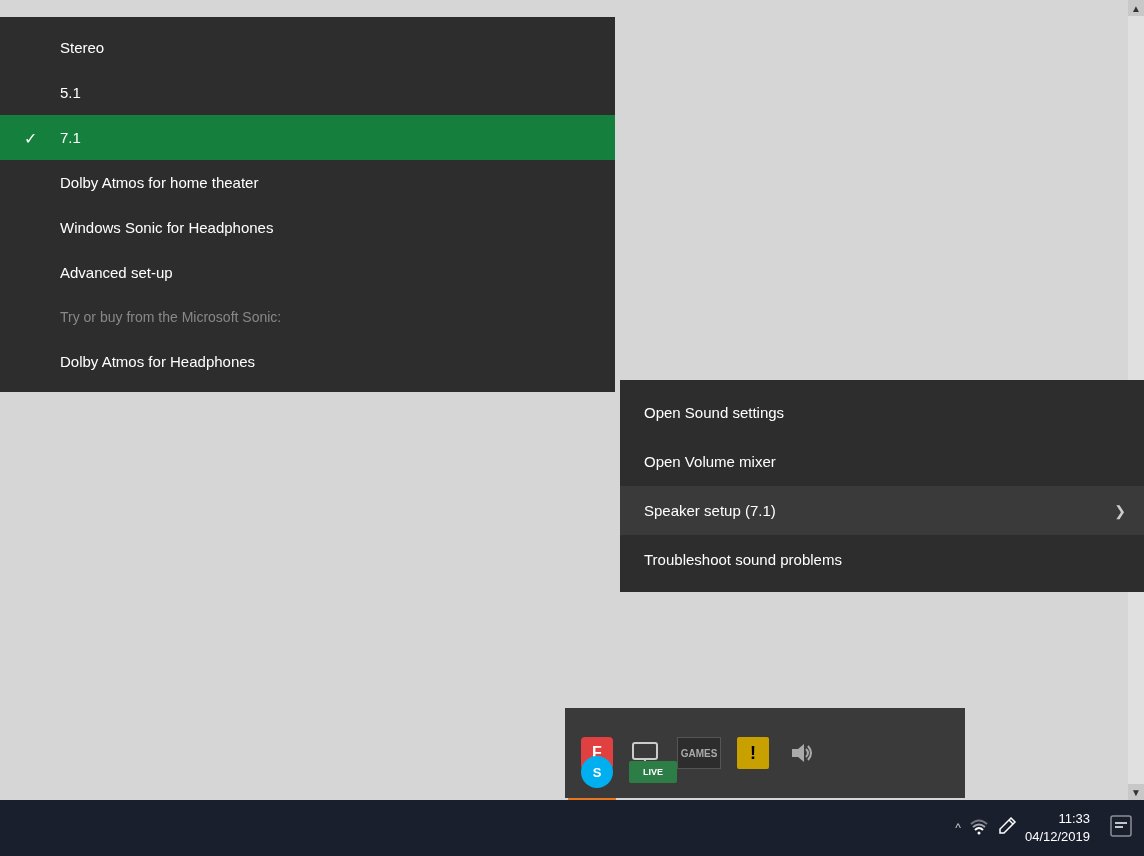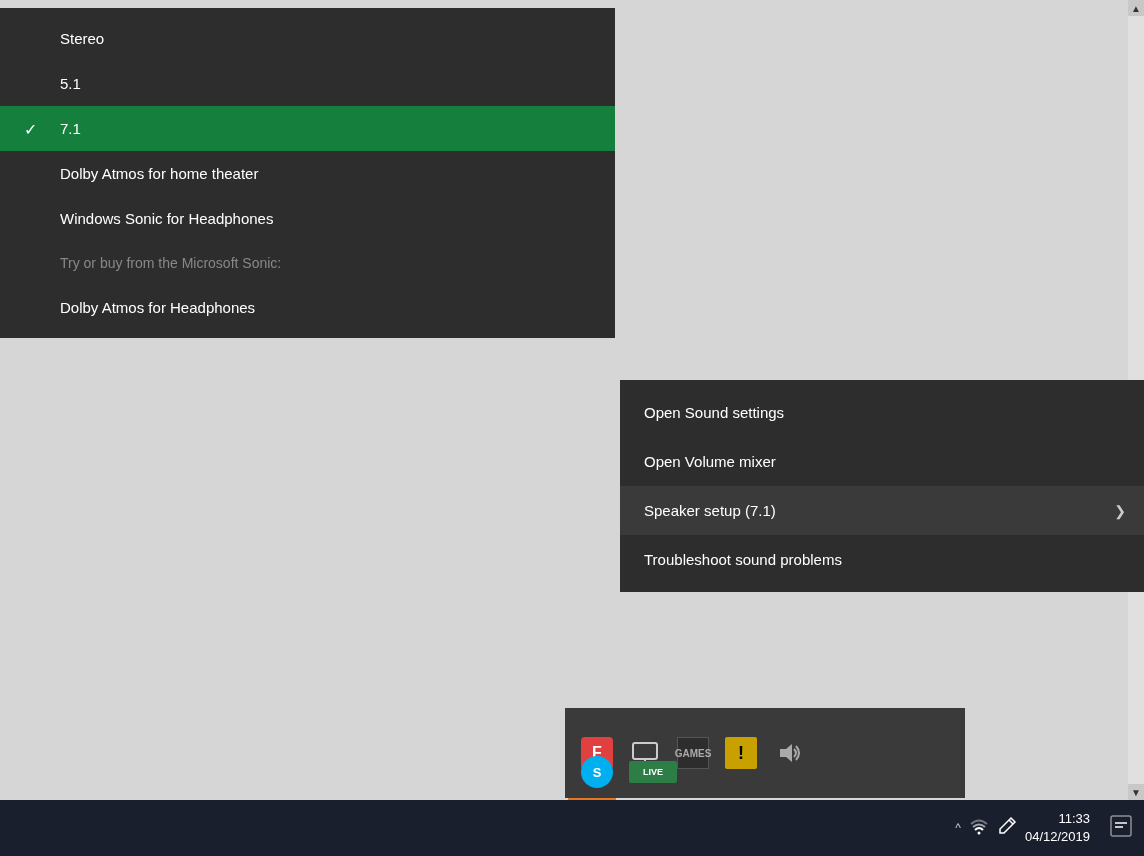--- a/index.html
+++ b/index.html
@@ -83,21 +83,21 @@
       align-items: center;
       justify-content: center;
       font-size: 10px;
       color: #333;
       margin-top: auto;
     }
 
     
     .left-menu {
       position: absolute;
-      top: 8px;
+      top: 17px;
       left: 0;
       width: 615px;
       background: #2d2d2d;
       z-index: 100;
       padding: 8px 0;
     }
 
     .left-menu-item {
       padding: 14px 24px 14px 60px;
       color: #ffffff;
@@ -190,20 +190,21 @@
     <div class="scrollbar-down">▼</div>
   </div>
 
   <div class="left-menu">
 
     <div class="left-menu-item">Stereo</div>
     <div class="left-menu-item">5.1</div>
     <div class="left-menu-item checked">7.1</div>
     <div class="left-menu-item">Dolby Atmos for home theater</div>
     <div class="left-menu-item">Windows Sonic for Headphones</div>
+    <div class="left-menu-item">Advanced set-up</div>
     <div class="left-menu-section-label">Try or buy from the Microsoft Sonic:</div>
     <div class="left-menu-item">Dolby Atmos for Headphones</div>
 
   </div>
 
   <div class="right-menu">
 
     <div class="right-menu-item">
       <span>Open Sound settings</span>
     </div>
@@ -229,21 +230,21 @@
       <div style="width:32px;height:32px;background:#e04040;border-radius:4px;display:flex;align-items:center;justify-content:center;color:white;font-weight:bold;font-size:16px;">F</div>
 
       <div style="width:32px;height:32px;display:flex;align-items:center;justify-content:center;">
         <svg width="28" height="28" viewBox="0 0 28 28">
           <rect x="2" y="4" width="24" height="16" rx="2" fill="none" stroke="#ccc" stroke-width="2"></rect>
           <line x1="14" y1="20" x2="14" y2="25" stroke="#ccc" stroke-width="2"></line>
           <line x1="8" y1="25" x2="20" y2="25" stroke="#ccc" stroke-width="2"></line>
         </svg>
       </div>
 
-      <div style="width:32px;height:32px;background:#2d2d2d;border:1px solid #555;display:flex;align-items:center;justify-content:center;">
+      <div style="width:44px;height:32px;background:#2d2d2d;border:1px solid #555;display:flex;align-items:center;justify-content:center;">
         <span style="color:#aaa;font-size:10px;font-weight:bold;">GAMES</span>
       </div>
 
       <div style="width:32px;height:32px;background:#c8a000;display:flex;align-items:center;justify-content:center;border-radius:2px;">
         <span style="color:#000;font-size:18px;font-weight:bold;">!</span>
       </div>
 
       <div style="width:32px;height:32px;display:flex;align-items:center;justify-content:center;">
         <svg width="26" height="26" viewBox="0 0 26 26">
           <polygon points="4,9 10,9 16,4 16,22 10,17 4,17" fill="#aaa"></polygon>

